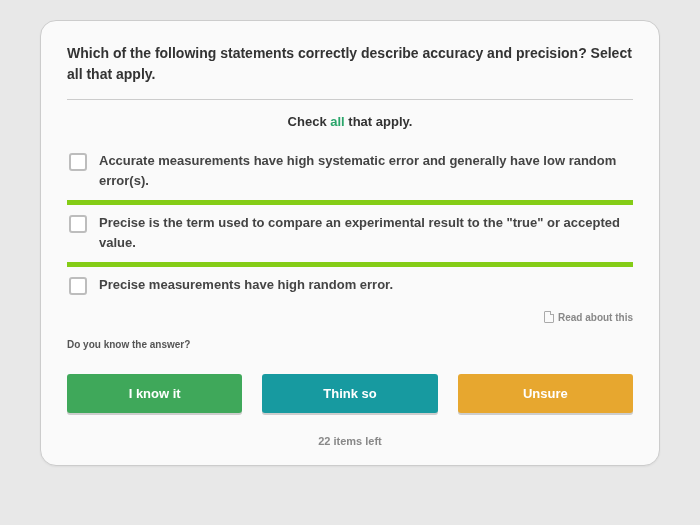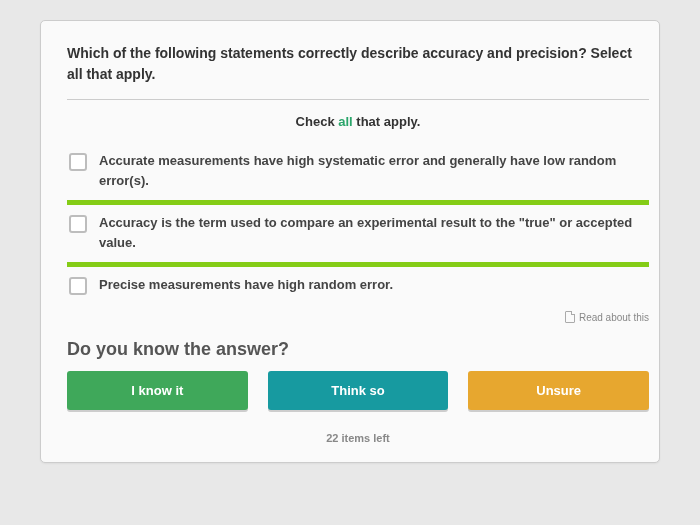--- a/index.html
+++ b/index.html
@@ -9,23 +9,23 @@
     display: flex;
     justify-content: center;
     align-items: flex-start;
     min-height: 525px;
     width: 700px;
     padding: 20px 10px;
   }
   .card {
     background: #fafafa;
     border: 1px solid #ccc;
-    border-radius: 5px;
+    border-radius: 16px;
     width: 620px;
-    padding: 22px 10px 18px 26px;
+    padding: 22px 26px 18px 26px;
     box-shadow: 0 1px 2px rgba(0,0,0,0.05);
   }
   .question {
     font-size: 14px;
     font-weight: 700;
     color: #333;
     line-height: 1.5;
     margin-bottom: 14px;
   }
   .hr {
@@ -68,21 +68,21 @@
   }
   .read-about {
     display: flex;
     justify-content: flex-end;
     margin-top: 6px;
     margin-bottom: 16px;
   }
   .read-link {
     font-size: 10px;
     color: #888;
-    font-weight: 400;
+    font-weight: 700;
     cursor: pointer;
     display: flex;
     align-items: center;
     gap: 4px;
   }
   .doc-icon {
     width: 10px;
     height: 12px;
     border: 1px solid #aaa;
     border-radius: 1px;
@@ -91,24 +91,24 @@
   .doc-icon::before {
     content: "";
     position: absolute;
     right: -1px; top: -1px;
     width: 3px; height: 3px;
     background: #fafafa;
     border-left: 1px solid #aaa;
     border-bottom: 1px solid #aaa;
   }
   .prompt {
-    font-size: 18px;
+    font-size: 10px;
     font-weight: 600;
     color: #555;
-    margin-bottom: 11px;
+    margin-bottom: 24px;
   }
   .answer-buttons {
     display: flex;
     gap: 20px;
   }
   .btn {
     flex: 1;
     padding: 12px 6px;
     border: none;
     border-radius: 3px;
@@ -143,21 +143,21 @@
     <span>Check </span><span class="all">all</span><span> that apply.</span>
   </div>
 
   <div class="options">
     <div class="option">
       <div class="checkbox"></div>
       <div class="option-text">Accurate measurements have high systematic error and generally have low random error(s).</div>
     </div>
     <div class="option">
       <div class="checkbox"></div>
-      <div class="option-text">Accuracy is the term used to compare an experimental result to the "true" or accepted value.</div>
+      <div class="option-text">Precise is the term used to compare an experimental result to the "true" or accepted value.</div>
     </div>
     <div class="option">
       <div class="checkbox"></div>
       <div class="option-text">Precise measurements have high random error.</div>
     </div>
   </div>
 
   <div class="read-about">
     <div class="read-link">
       <span class="doc-icon"></span>

